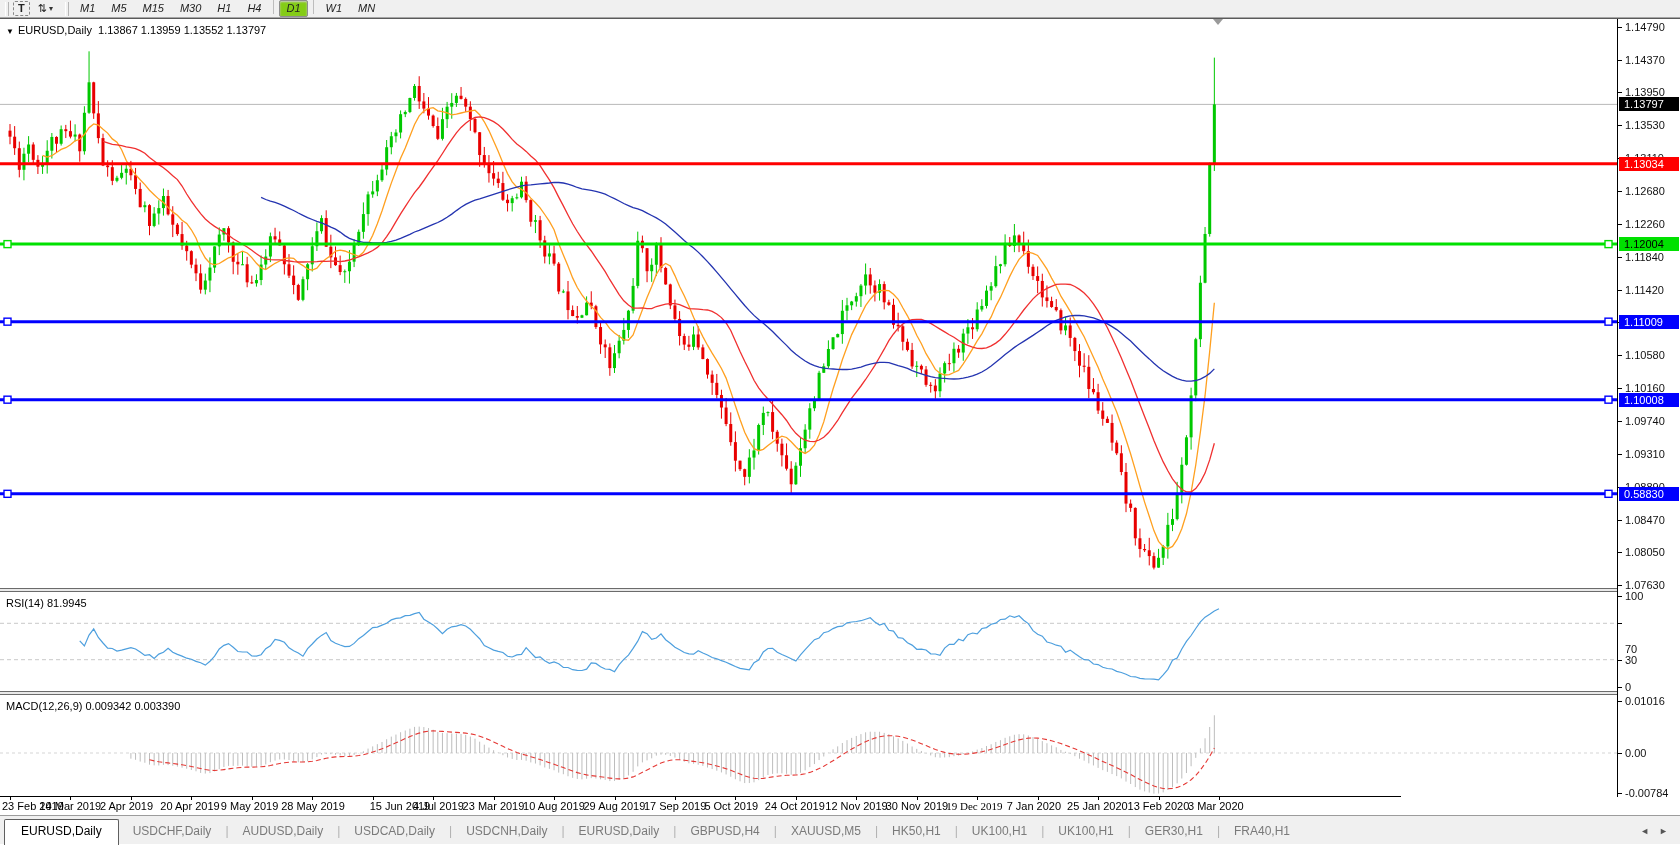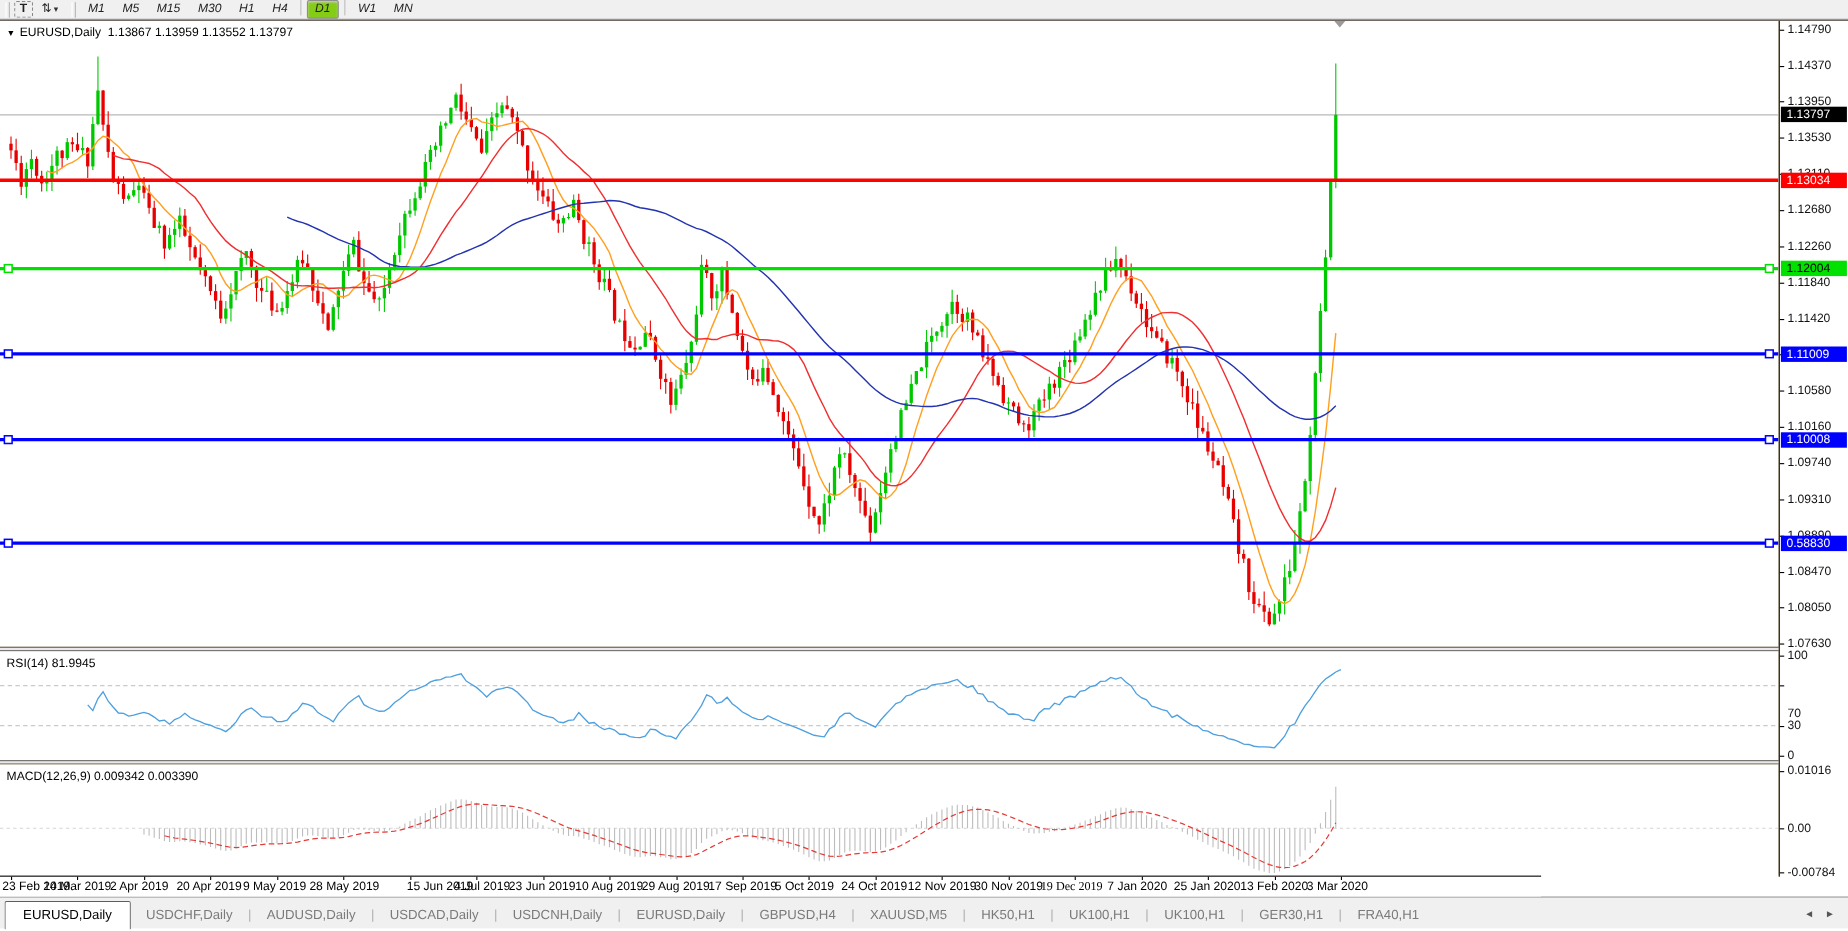--- a/index.html
+++ b/index.html
@@ -942,21 +942,21 @@
     <div class="datelab" style="left: 160.35px;">20 Apr 2019</div>
     <div class="datetick" style="left: 251.8px;"></div>
     <div class="datelab" style="left: 220.8px;">9 May 2019</div>
     <div class="datetick" style="left: 312.25px;"></div>
     <div class="datelab" style="left: 281.25px;">28 May 2019</div>
     <div class="datetick" style="left: 372.7px;"></div>
     <div class="datelab" style="left: 341.7px; padding-left: 28px;">15 Jun 2019</div>
     <div class="datetick" style="left: 433.15px;"></div>
     <div class="datelab" style="left: 413px;">4 Jul 2019</div>
     <div class="datetick" style="left: 493.6px;"></div>
-    <div class="datelab" style="left: 462.6px;">23 Jun 2019</div>
+    <div class="datelab" style="left: 462.6px;">23 Mar 2019</div>
     <div class="datetick" style="left: 554.05px;"></div>
     <div class="datelab" style="left: 523.05px;">10 Aug 2019</div>
     <div class="datetick" style="left: 614.5px;"></div>
     <div class="datelab" style="left: 583.5px;">29 Aug 2019</div>
     <div class="datetick" style="left: 674.95px;"></div>
     <div class="datelab" style="left: 643.95px;">17 Sep 2019</div>
     <div class="datetick" style="left: 735.4px;"></div>
     <div class="datelab" style="left: 704.4px;">5 Oct 2019</div>
     <div class="datetick" style="left: 795.85px;"></div>
     <div class="datelab" style="left: 764.85px;">24 Oct 2019</div>

